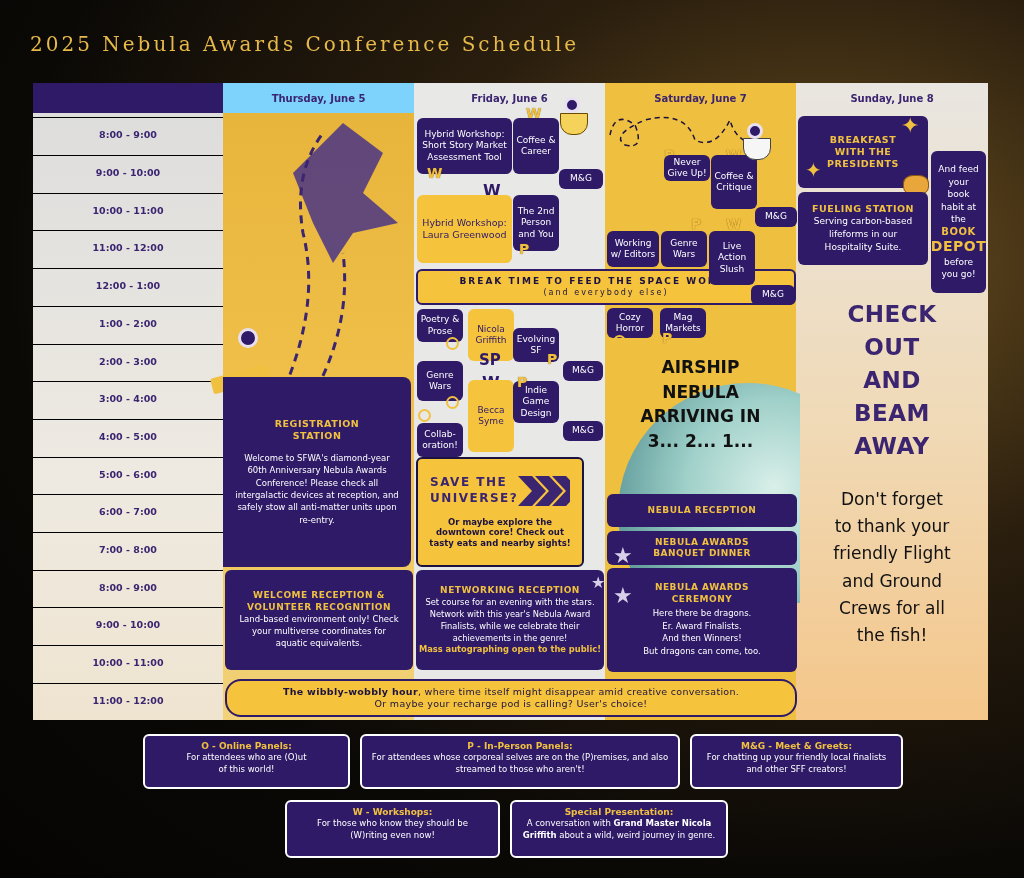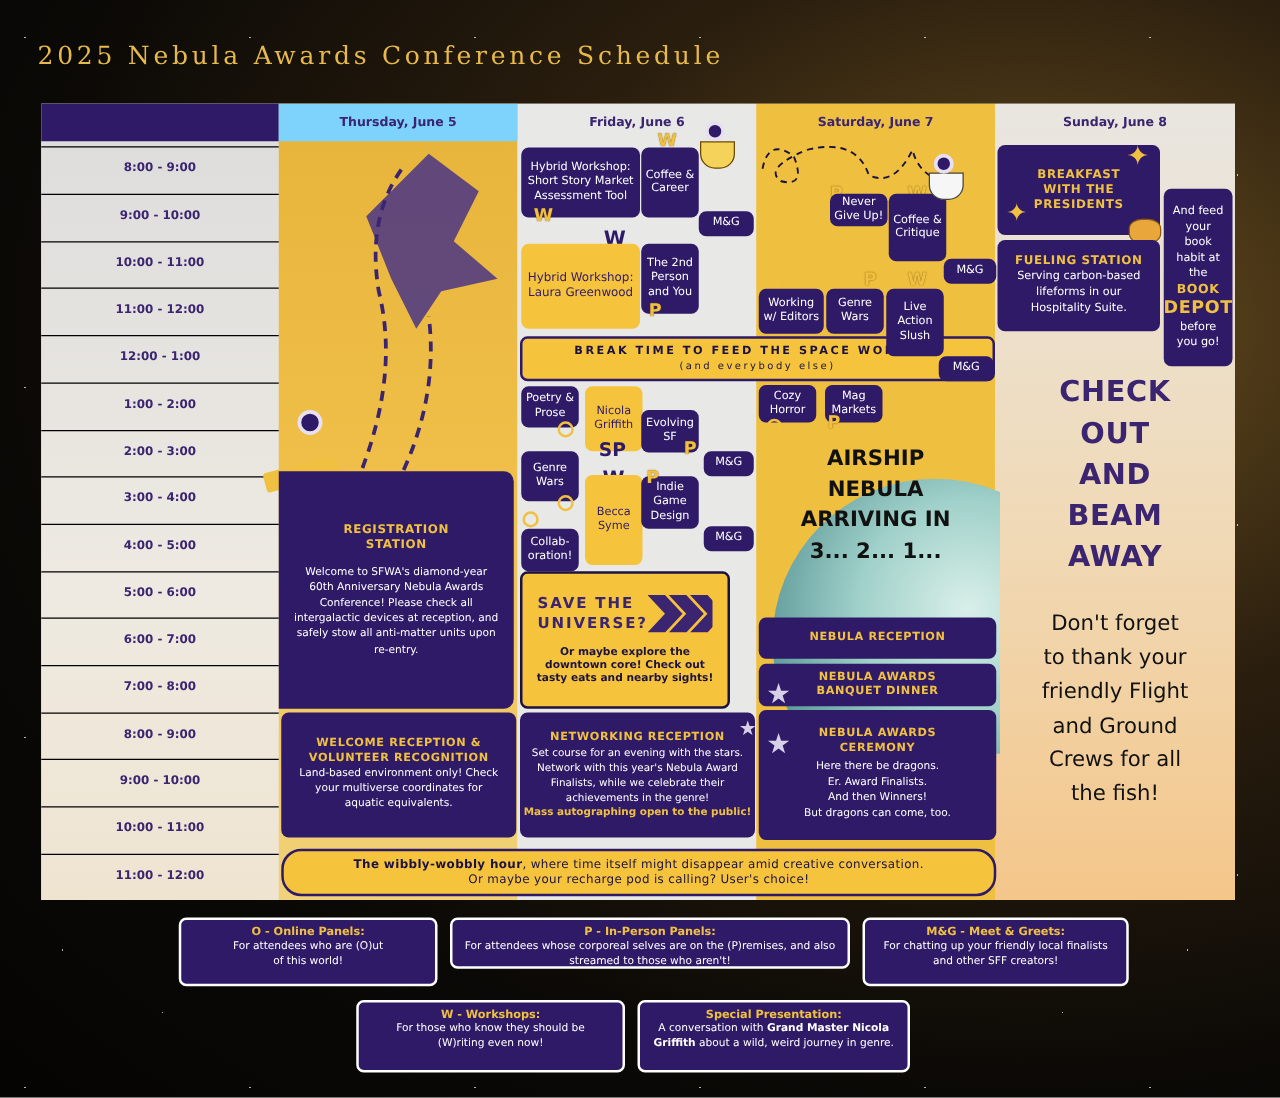--- a/index.html
+++ b/index.html
@@ -293,21 +293,21 @@
       <b>The wibbly-wobbly hour</b><span>, where time itself might disappear amid creative conversation.</span>
     </div>
     <div style="font-size:9.5px;color:#1c1240;letter-spacing:0.3px;">Or maybe your recharge pod is calling? User's choice!</div>
   </div>
 </div>
 
 <div class="legend" style="left:143px;top:734px;width:207px;height:55px;">
   <div class="lt">O - Online Panels:</div>
   <div style="padding:0 30px;">For attendees who are (O)ut of this world!</div>
 </div>
-<div class="legend" style="left:360px;top:734px;width:320px;height:41px;">
+<div class="legend" style="left:360px;top:734px;width:320px;height:55px;">
   <div class="lt">P - In-Person Panels:</div>
   <div>For attendees whose corporeal selves are on the (P)remises, and also streamed to those who aren't!</div>
 </div>
 <div class="legend" style="left:690px;top:734px;width:213px;height:55px;">
   <div class="lt">M&amp;G - Meet &amp; Greets:</div>
   <div>For chatting up your friendly local finalists and other SFF creators!</div>
 </div>
 <div class="legend" style="left:285px;top:800px;width:215px;height:58px;">
   <div class="lt">W - Workshops:</div>
   <div style="padding:0 20px;">For those who know they should be (W)riting even now!</div>

